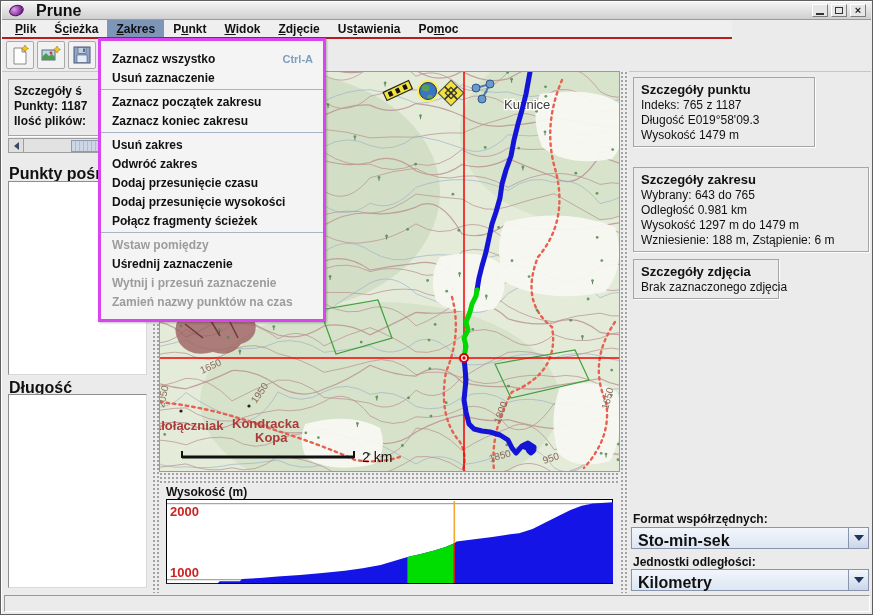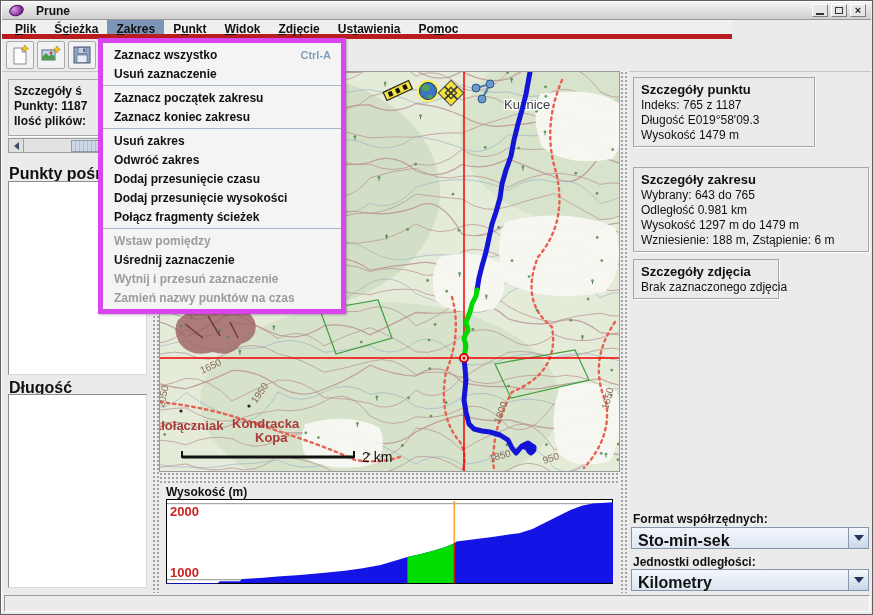--- a/index.html
+++ b/index.html
@@ -8,49 +8,49 @@
   #win { position:relative; width:873px; height:615px; background:#ebebeb;
     border:1px solid #5f5f5f; box-shadow:inset 1px 1px 0 #fff; }
 
   
   #titlebar { position:absolute; left:1px; top:1px; width:869px; height:18px;
     background:linear-gradient(#f4f4f4,#cfcfcf); border-bottom:1px solid #9a9a9a;
     display:flex; align-items:center; }
   #app-logo { width:15px; height:11px; margin-left:7px; border-radius:50%;
     background:radial-gradient(circle at 35% 30%, #d9a0e8, #7a1f8f 75%);
     transform:rotate(-18deg); border:1px solid #4d1060; }
-  #title-text { margin-left:12px; font-size:12px; font-weight:bold; color:#111; }
+  #title-text { margin-left:12px; font-size:16px; font-weight:bold; color:#111; }
   #win-controls { margin-left:auto; display:flex; gap:3px; margin-right:5px; }
   .winbtn { width:16px; height:13px; background:#e6e6e6; border:1px solid;
     border-color:#fff #7e7e7e #7e7e7e #fff; display:flex; align-items:center;
     justify-content:center; font-size:9px; line-height:9px; color:#222; }
   .winbtn .mini { width:8px; height:2px; background:#333; margin-top:6px; }
   .winbtn .maxi { width:8px; height:7px; border:1.5px solid #333; }
   .winbtn .clos { font-size:11px; font-weight:bold; }
 
   
   #menubar { position:absolute; left:1px; top:19px; width:730px; height:19px;
-    background:#efefef; border-bottom:5px solid #b91c1c; display:flex;
+    background:#efefef; border-bottom:2px solid #b91c1c; display:flex;
     align-items:stretch; padding-left:4px; }
   .menu-item { padding:2px 9px 0 9px; font-size:12px; font-weight:bold; color:#111;
     white-space:nowrap; cursor:default; }
   .menu-item.sel { background:#7d96b8; }
   .mn { text-decoration:underline; }
 
   
   #toolbar { position:absolute; left:1px; top:38px; width:869px; height:33px;
     background:#ebebeb; border-bottom:1px solid #c6c6c6; display:flex;
     align-items:center; padding-left:4px; gap:3px; }
   .tbtn { width:28px; height:28px; background:#f2f2f2; border:1px solid #a9a9a9;
     border-radius:2px; display:flex; align-items:center; justify-content:center; }
 
   
-  #range-popup { position:absolute; left:97px; top:37px; width:248px; z-index:60;
-    background:#f4f4f4; border:5px solid #d946ef;
-    box-shadow:1px 1px 2px rgba(0,0,0,.25); padding:2px 0; }
+  #range-popup { position:absolute; left:97px; top:37px; width:228px; z-index:60;
+    background:#f4f4f4; border:3px solid #d946ef;
+    box-shadow:1px 1px 2px rgba(0,0,0,.25); padding:8px 0; }
   .mi { height:19px; display:flex; align-items:center; padding:0 10px 0 11px;
     font-size:12px; font-weight:bold; color:#111; white-space:nowrap; }
   .mi .sc { margin-left:auto; color:#7f9dbd; font-weight:bold; font-size:11px; }
   .mi.disabled { color:#9c9c9c; }
   .msep { height:0; border-top:1px solid #a6b5c6; margin:2px 0; }
 
   
   #left-panel { position:absolute; left:3px; top:72px; width:148px; height:520px; }
   .etched { border:1px solid #a6a6a6; box-shadow:1px 1px 0 rgba(255,255,255,.9); }
   #track-info-box { position:absolute; left:4px; top:6px; width:139px; height:57px;

